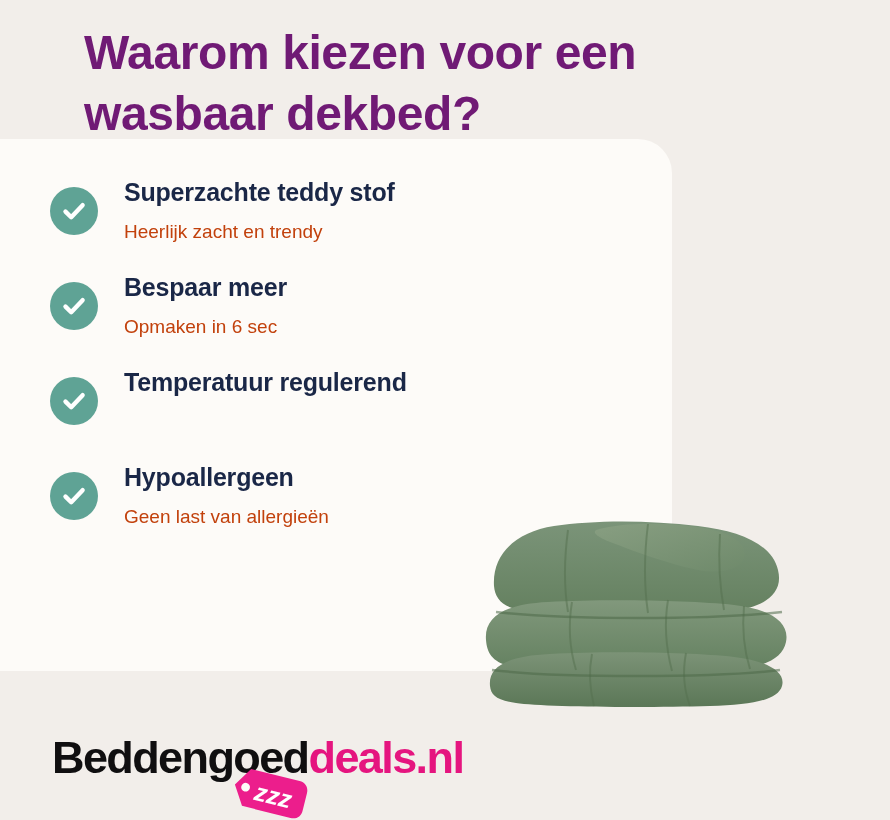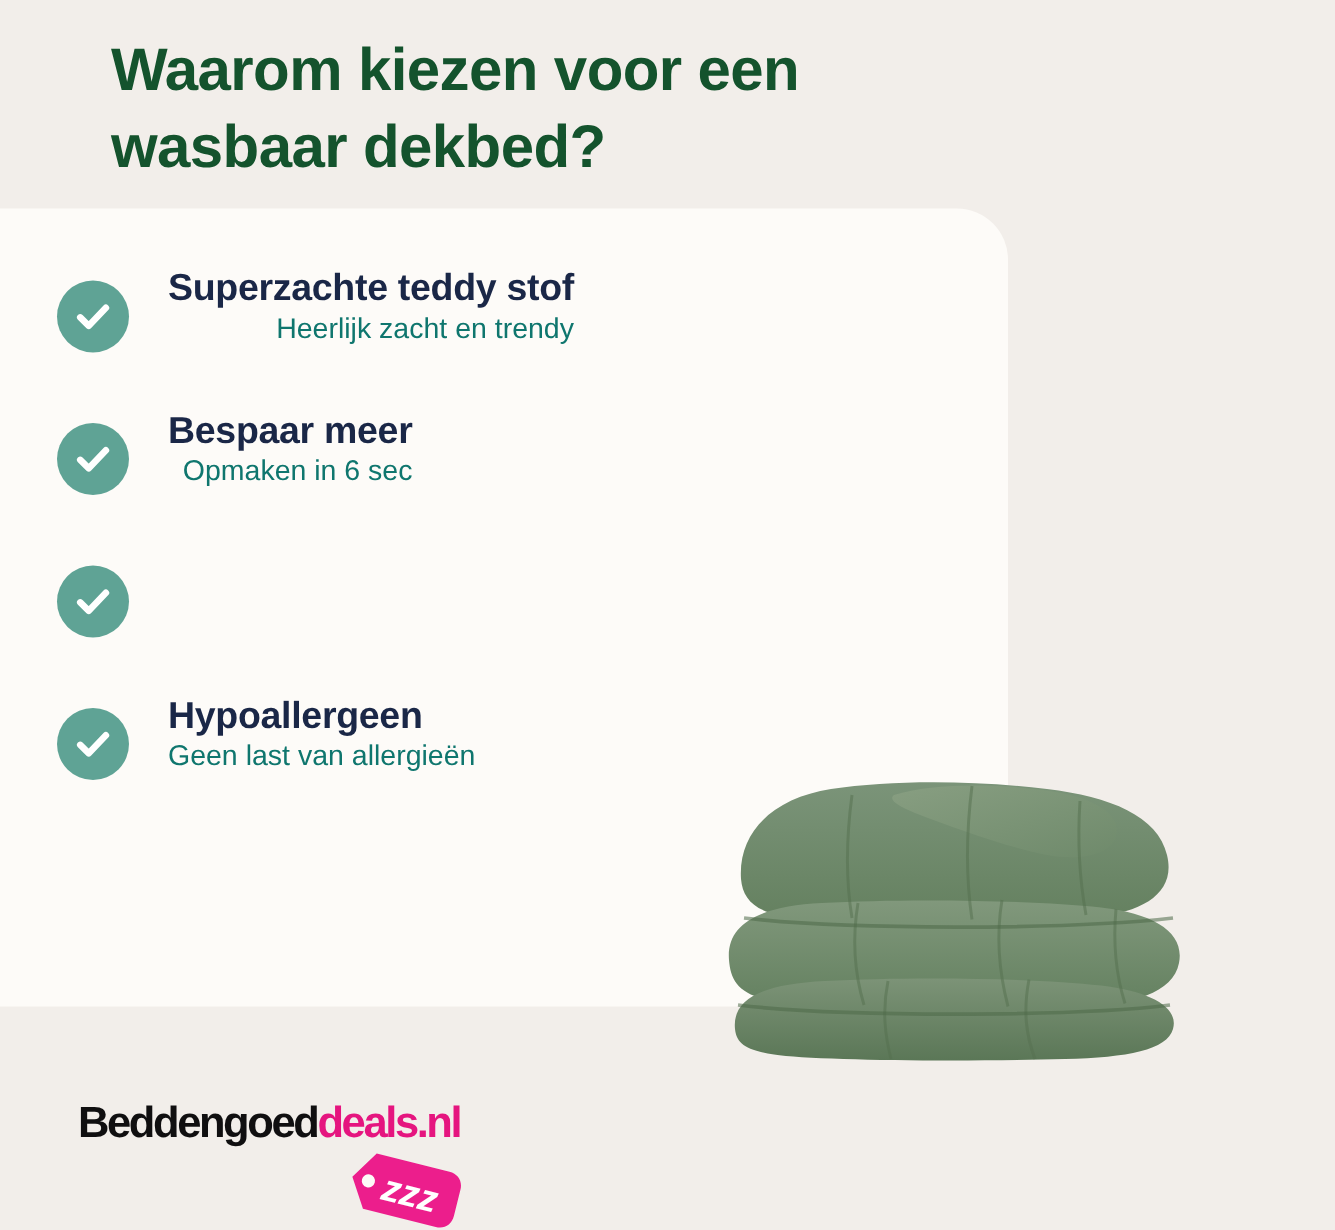--- a/index.html
+++ b/index.html
@@ -21,46 +21,46 @@
     position: relative;
     width: 890px;
     height: 820px;
     background: #f2eeea;
     overflow: hidden;
   }
 
   
   .headline {
     position: absolute;
-    left: 74px;
+    left: 84px;
     top: 22px;
     width: 600px;
-    font-size: 40px;
+    font-size: 48px;
     line-height: 1.28;
     font-weight: bold;
-    color: #14532d;
+    color: #701a75;
     letter-spacing: -0.4px;
   }
 
   
   .card {
     position: absolute;
     left: -40px;
     top: 139px;
     width: 712px;
     height: 532px;
     background: #fdfbf8;
     border-top-right-radius: 34px;
     border-bottom-right-radius: 34px;
   }
 
   
   .features {
     position: absolute;
-    left: 38px;
+    left: 50px;
     top: 178px;
     width: 600px;
   }
 
   .feature {
     position: relative;
     height: 95px;
   }
 
   .check-circle {
@@ -87,26 +87,25 @@
   .feature-title {
     font-size: 25px;
     font-weight: bold;
     color: #1a2747;
     line-height: 1.16;
     letter-spacing: -0.2px;
     white-space: nowrap;
   }
 
   .feature-sub {
-    margin-top: 2px;
+    margin-top: 14px;
     font-size: 19px;
-    color: #0f766e;
+    color: #c2410c;
     line-height: 1.2;
     white-space: nowrap;
-    text-align: right;
   }
 
   
   .duvet {
     position: absolute;
     left: 472px;
     top: 512px;
     width: 322px;
     height: 196px;
   }
@@ -114,21 +113,21 @@
 
   
   .logo {
     position: absolute;
     left: 52px;
     top: 735px;
     height: 80px;
   }
 
   .logo-wordmark {
-    font-size: 29px;
+    font-size: 45px;
     font-weight: bold;
     letter-spacing: -1.6px;
     line-height: 1;
     white-space: nowrap;
   }
 
   .logo-part-1 { color: #100f10; }
   .logo-part-2 { color: #e5157f; }
 
   .logo-tag {
@@ -175,20 +174,21 @@
       </div>
     </div>
 
     <div class="feature">
       <span class="check-circle">
         <svg width="30" height="30" viewBox="0 0 30 30" aria-hidden="true">
           <path d="M6.5 15.6 L12.2 21.2 L23.6 9.2" fill="none" stroke="#ffffff" stroke-width="4.4" stroke-linecap="round" stroke-linejoin="round"></path>
         </svg>
       </span>
       <div class="feature-text">
+        <div class="feature-title">Temperatuur regulerend</div>
       </div>
     </div>
 
 
     <div class="feature">
       <span class="check-circle">
         <svg width="30" height="30" viewBox="0 0 30 30" aria-hidden="true">
           <path d="M6.5 15.6 L12.2 21.2 L23.6 9.2" fill="none" stroke="#ffffff" stroke-width="4.4" stroke-linecap="round" stroke-linejoin="round"></path>
         </svg>
       </span>

